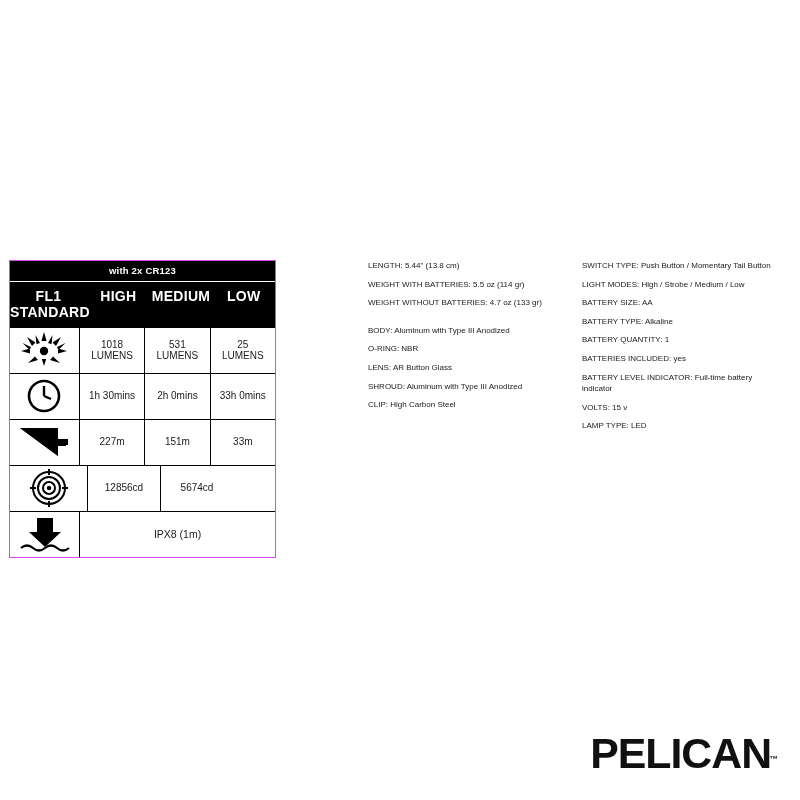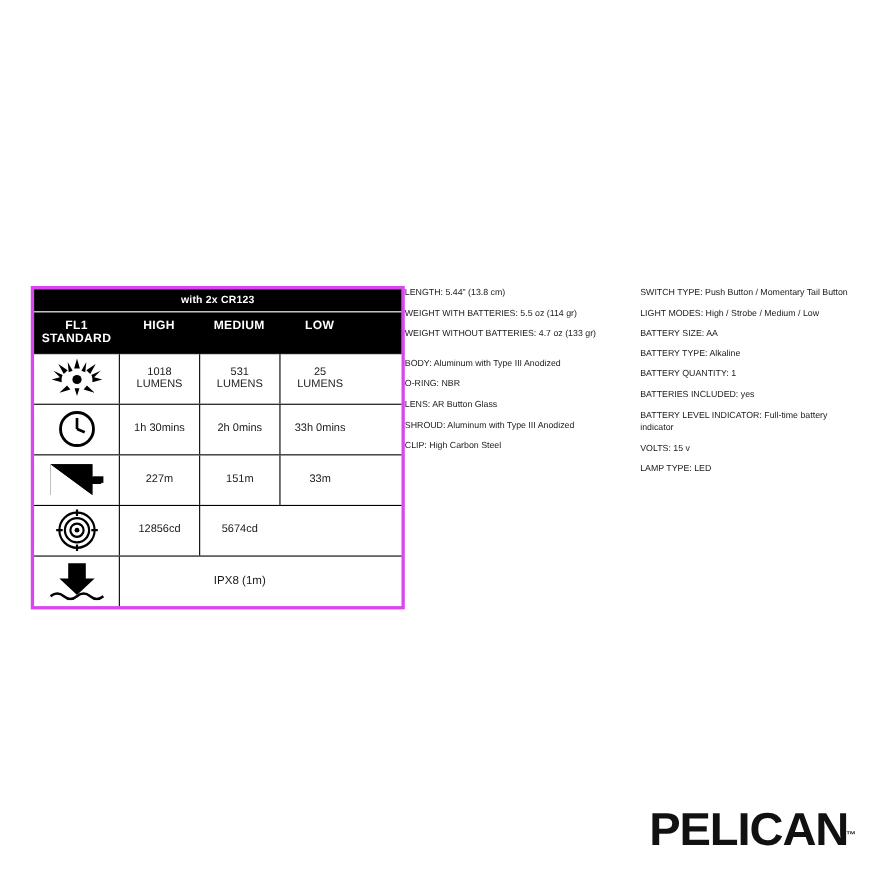--- a/index.html
+++ b/index.html
@@ -12,44 +12,44 @@
     background: #ffffff;
     font-family: "Liberation Sans", sans-serif;
     color: #1a1a1a;
     position: relative;
     overflow: hidden;
   }
 
   
   #spec-table {
     position: absolute;
-    left: 28px;
+    left: 9px;
     top: 260px;
-    width: 340px;
-    border: 3px solid #d946ef;
+    width: 267px;
+    border: 1px solid #d946ef;
     box-sizing: border-box;
   }
   .tbl-title {
     background: #000;
     color: #fff;
     text-align: center;
     font-size: 9.5px;
     font-weight: bold;
     letter-spacing: .2px;
     padding: 5px 0 5px 0;
     line-height: 1;
   }
   .tbl-head {
     display: flex;
     background: #000;
     color: #fff;
     border-top: 1px solid #fff;
   }
   .tbl-head > div {
-    font-size: 11px;
+    font-size: 14px;
     font-weight: bold;
     text-align: center;
     padding: 6px 0 7px 0;
     letter-spacing: .3px;
     box-sizing: border-box;
   }
   .c-label { width: 77px; }
   .c-val   { width: 73px; }
 
   .tbl-row {

